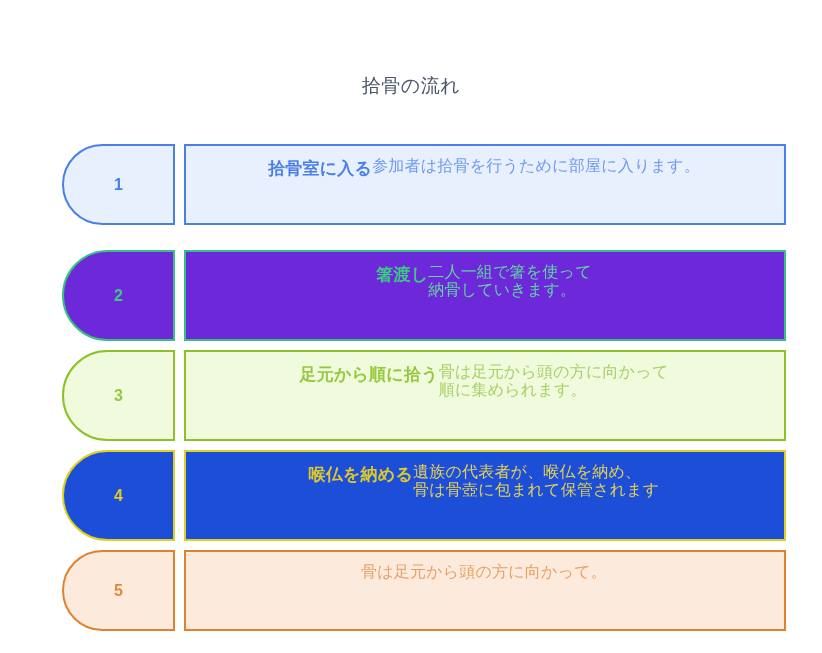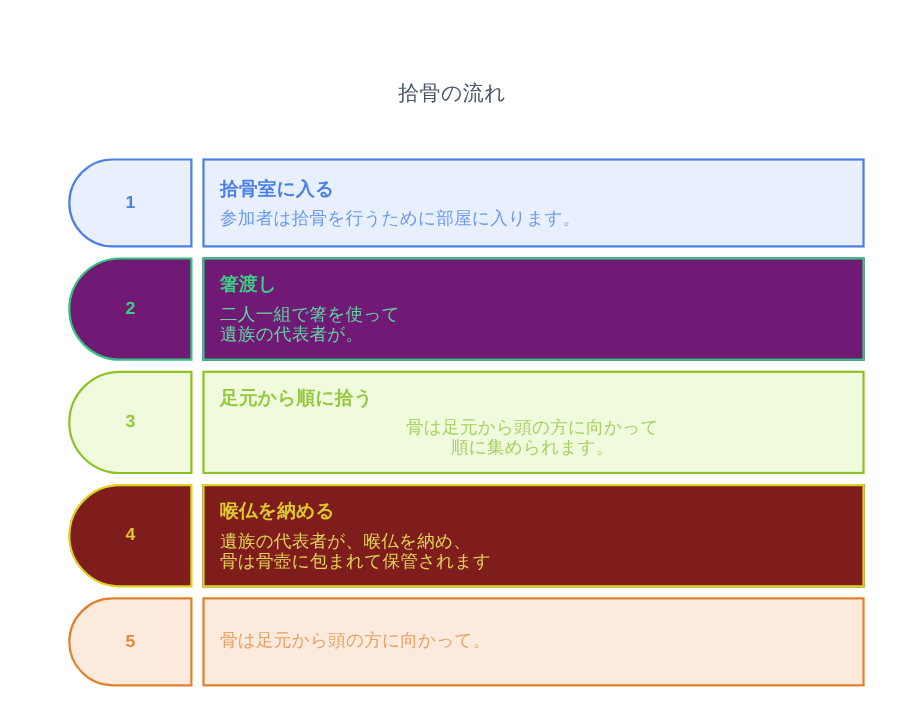--- a/index.html
+++ b/index.html
@@ -72,21 +72,20 @@
 
   
   .step-card {
     flex: 1 1 auto;
     margin-left: 9px;
     box-sizing: border-box;
     border: 2px solid #4a7fe8;
     background: #e9f0fd;
     padding: 11px 16px 12px 14px;
     display: flex;
-    flex-direction: column;
     justify-content: center;
   }
 
   .step-title {
     font-size: 17px;
     font-weight: bold;
     color: #4a7fe8;
     line-height: 24px;
     margin: 0 0 7px 0;
     letter-spacing: 0.2px;
@@ -103,33 +102,33 @@
   }
 
   
   .theme-blue   .step-badge,
   .theme-blue   .step-card   { border-color:#4a7fe8; background:#e9f0fd; }
   .theme-blue   .step-number,
   .theme-blue   .step-title  { color:#4a7fe8; }
   .theme-blue   .step-desc   { color:#6d9af0; }
 
   .theme-green  .step-badge,
-  .theme-green  .step-card   { border-color:#35c281; background:#701a75; }
+  .theme-green  .step-card   { border-color:#35c281; background:#6d28d9;margin-top:16px; }
   .theme-green  .step-number,
   .theme-green  .step-title  { color:#3ccb85; }
   .theme-green  .step-desc   { color:#5fd6a0; }
 
   .theme-lime   .step-badge,
   .theme-lime   .step-card   { border-color:#8cc227; background:#f0fadc; }
   .theme-lime   .step-number,
   .theme-lime   .step-title  { color:#95c93d; }
-  .theme-lime   .step-desc   { color:#a7d163;text-align:center; }
+  .theme-lime   .step-desc   { color:#a7d163; }
 
   .theme-yellow .step-badge,
-  .theme-yellow .step-card   { border-color:#ddd21f; background:#7f1d1d; }
+  .theme-yellow .step-card   { border-color:#ddd21f; background:#1d4ed8; }
   .theme-yellow .step-number,
   .theme-yellow .step-title  { color:#ddc92b; }
   .theme-yellow .step-desc   { color:#e2d154; }
 
   .theme-orange .step-badge,
   .theme-orange .step-card   { border-color:#e0822d; background:#fcebdc; }
   .theme-orange .step-number,
   .theme-orange .step-title  { color:#e08a3c; }
   .theme-orange .step-desc   { color:#e6a165; }
 
@@ -155,21 +154,21 @@
     </div>
   </div>
 
   <div class="flow-row theme-green row-h2">
     <div class="step-badge">
       <span class="step-number">2</span>
     </div>
     <div class="step-card">
       <div class="step-title">箸渡し</div>
       <div class="step-desc">二人一組で箸を使って
-遺族の代表者が。</div>
+納骨していきます。</div>
     </div>
   </div>
 
   <div class="flow-row theme-lime row-h2">
     <div class="step-badge">
       <span class="step-number">3</span>
     </div>
     <div class="step-card">
       <div class="step-title">足元から順に拾う</div>
       <div class="step-desc">骨は足元から頭の方に向かって

